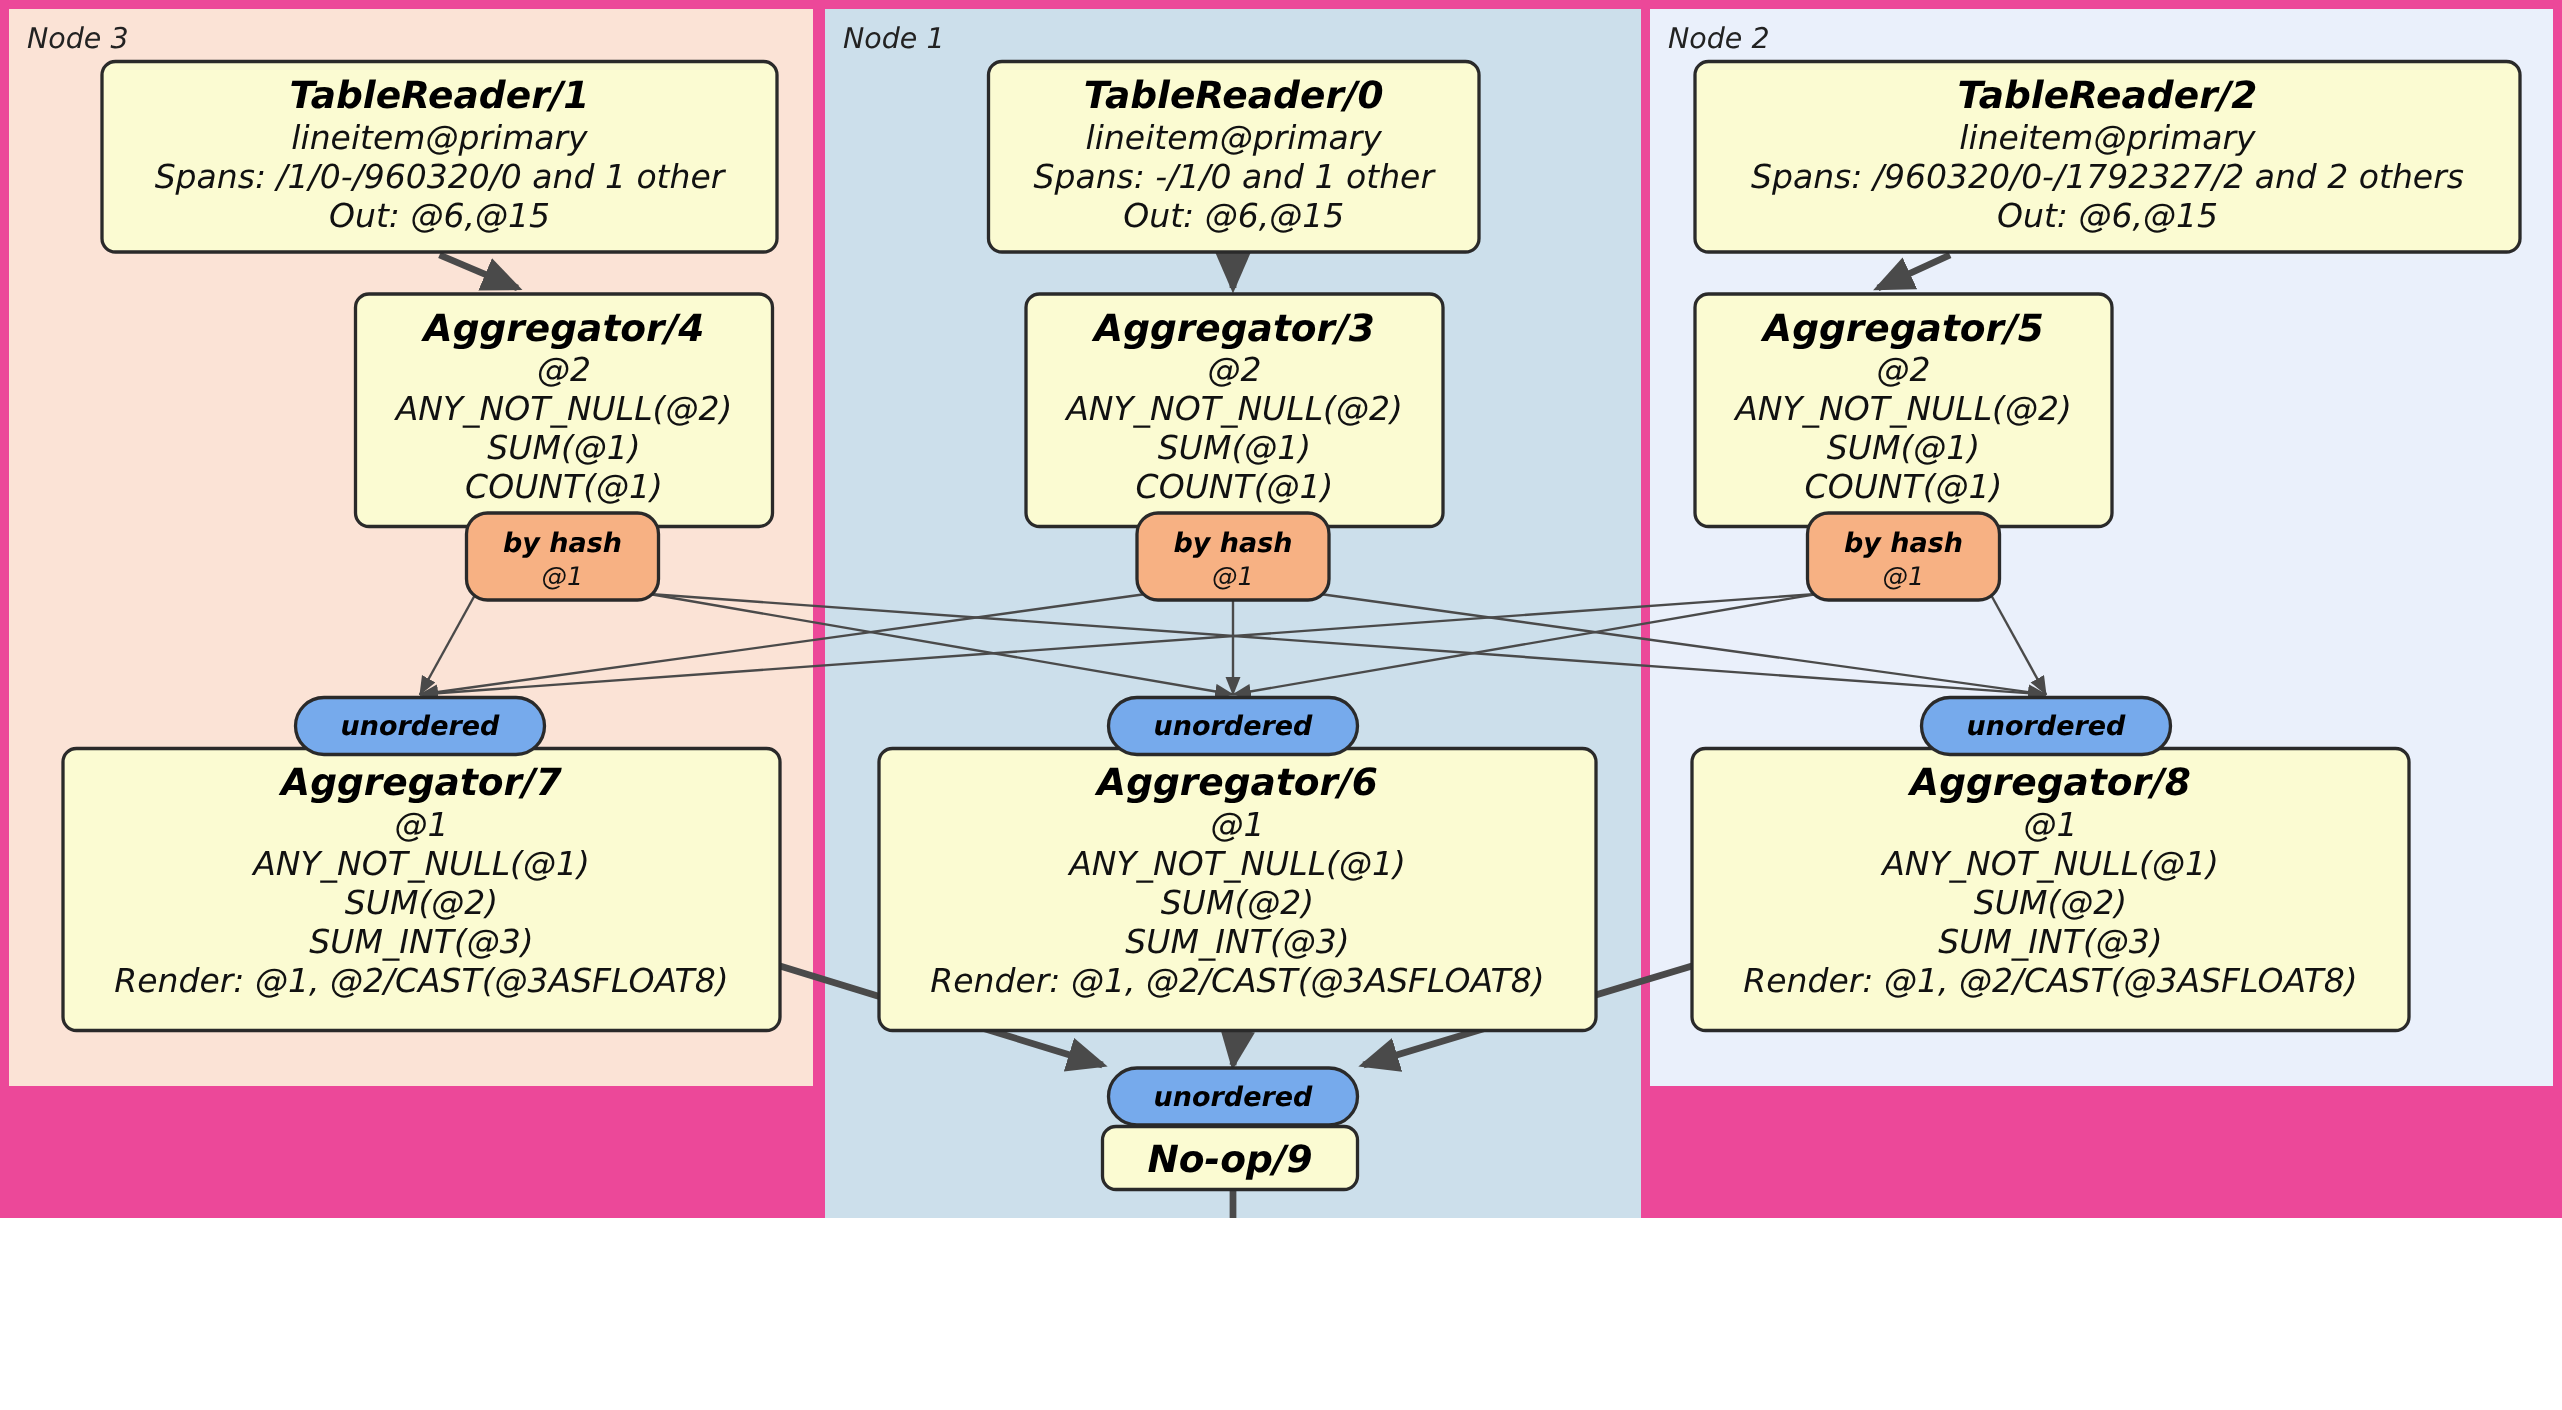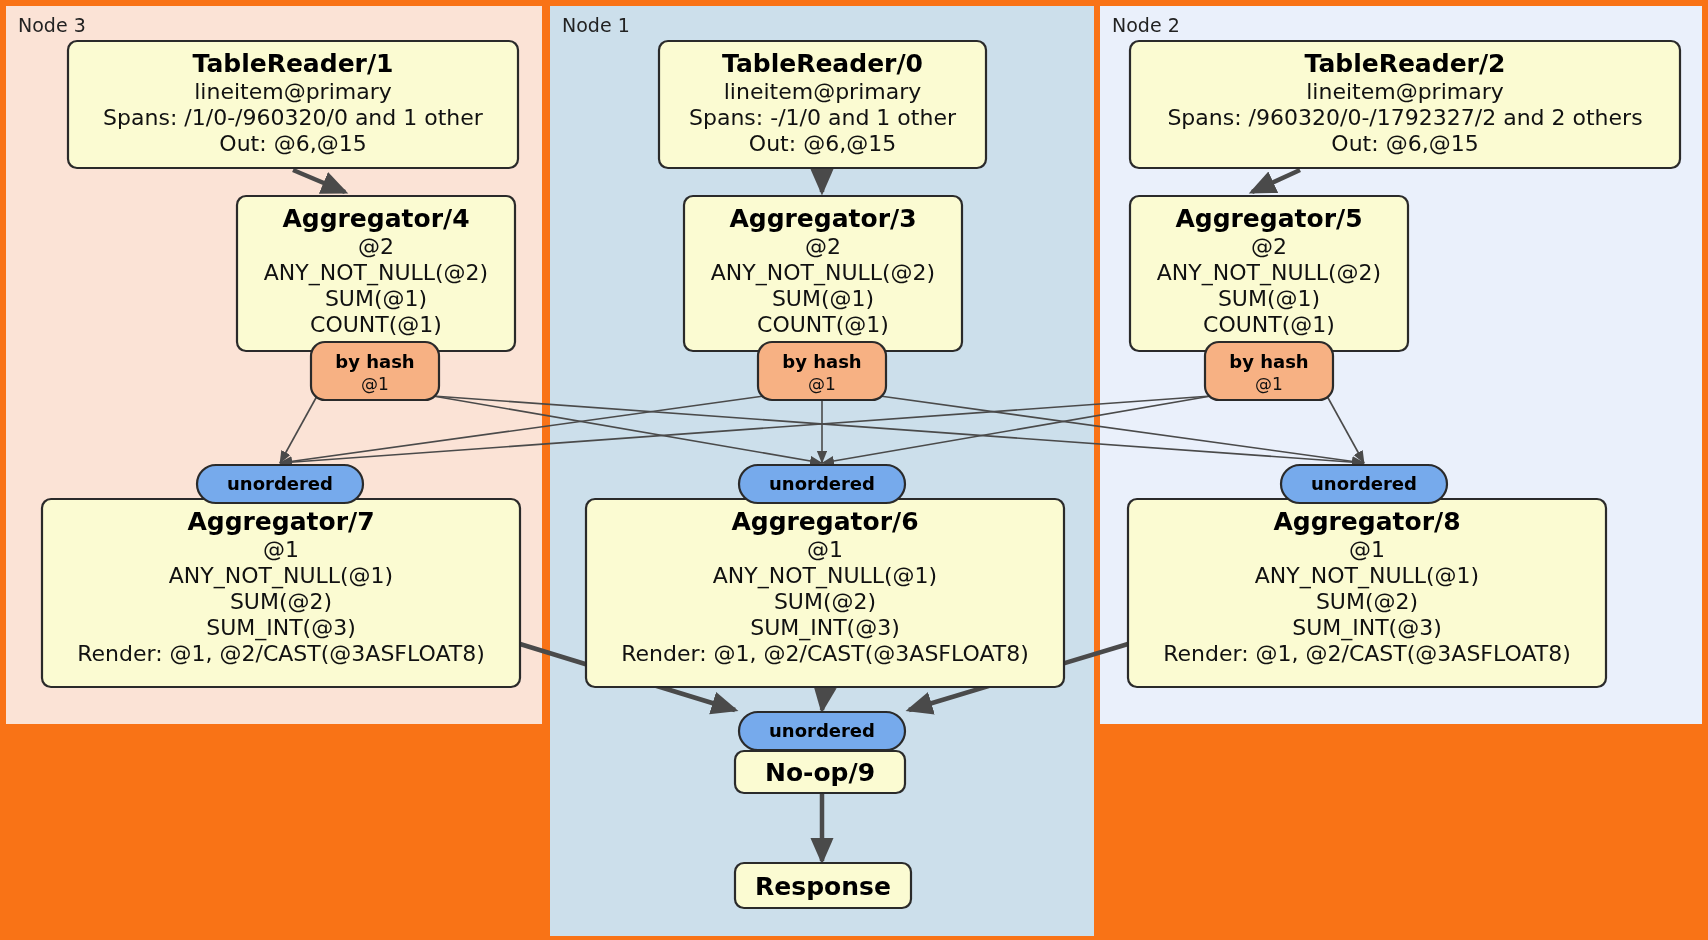--- a/index.html
+++ b/index.html
@@ -6,23 +6,24 @@
     margin: 0;
     padding: 0;
     background: #ffffff;
   }
   body {
     font-family: "DejaVu Sans", sans-serif;
   }
   #stage {
     position: relative;
     width: 1708px;
-    height: 940px;
+    height: 812px;
     overflow: hidden;
-    background: #f97316;
+    background: #ec4899;
+    font-style: italic;
   }
   #stage svg {
     display: block;
     width: 1708px;
     height: 940px;
   }
   .node-panel-label {
     font-family: "DejaVu Sans", sans-serif;
     font-size: 19px;
     fill: #222222;

